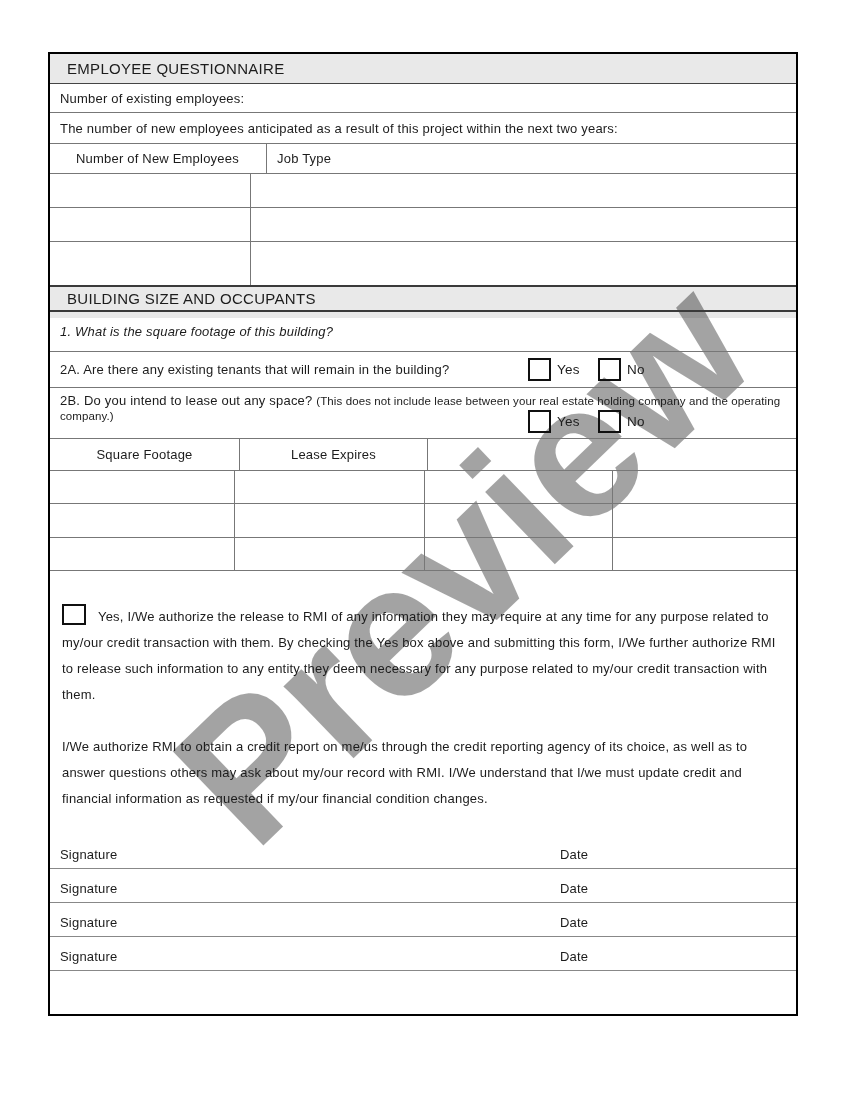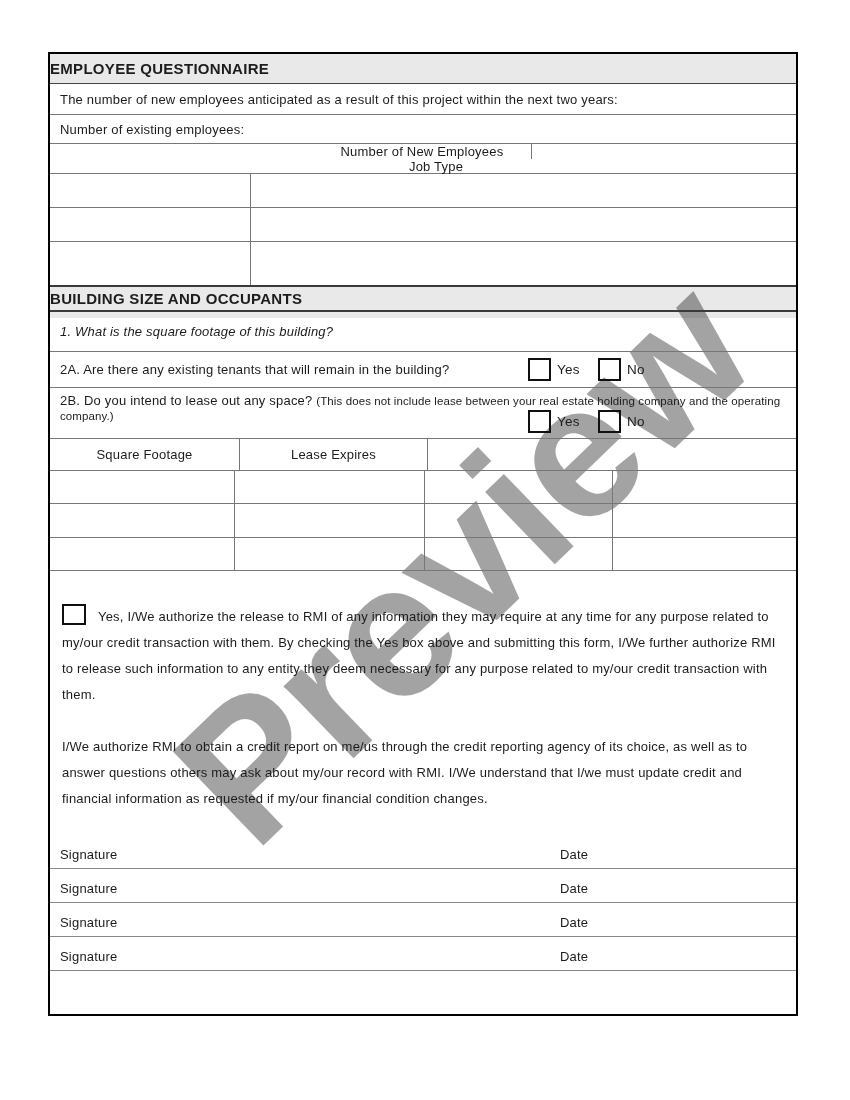--- a/index.html
+++ b/index.html
@@ -31,35 +31,35 @@
 
   
   .content{position:relative;z-index:10;width:746px;height:960px;}
 
   .row{position:relative;display:flex;align-items:center;width:100%;
     padding-left:10px;font-size:13px;letter-spacing:0.2px;background:transparent;}
   .bb{border-bottom:1px solid var(--line);}
   .r1{height:30px;border-bottom:1px solid #444;}
   .r2{height:29px;}
   .r3{height:31px;}
-  .r4{height:30px;padding-left:16px;flex-direction:column;}
+  .r4{height:30px;padding-left:16px;}
   .r5{height:34px;padding-left:0;}
   .r6{height:34px;padding-left:0;}
   .r7{height:43px;padding-left:0;}
   .r8{height:27px;border-top:2px solid var(--dark-line);border-bottom:2px solid var(--dark-line);}
   .r9{height:40px;font-style:italic;}
   .r10{height:36px;}
   .r11{height:51px;display:block;padding:5px 14px 0 10px;}
   .r12{height:31px;}
   .r13{height:32px;padding-left:0;}
   .r14{height:33px;padding-left:0;}
   .r15{height:34px;padding-left:0;}
   .r16{height:33px;padding-left:0;}
 
-  .section-title{font-weight:bold;font-size:15px;letter-spacing:0.3px;padding-left:0;}
+  .section-title{font-weight:normal;font-size:15px;letter-spacing:0.3px;padding-left:17px;}
 
   
   .c1{width:201px;height:100%;border-right:1px solid var(--line);
     display:flex;align-items:center;padding-left:10px;}
   .c2{flex:1;height:100%;display:flex;align-items:center;padding-left:10px;}
 
   
   .t1{width:185px;}.t2{width:190px;}.t3{width:188px;}.t4{flex:1;border-right:none !important;}
   .tc{height:100%;border-right:1px solid var(--line);
     display:flex;align-items:center;justify-content:center;}
@@ -99,26 +99,26 @@
     <div class="bg-band band2"></div>
 
     <div class="watermark">Preview</div>
 
     <div class="content">
 
       <div class="row r1 section-title">
         <span>EMPLOYEE QUESTIONNAIRE</span>
       </div>
 
+      <div class="row r2 bb">
+        <span>Number of existing employees:</span>
+      </div>
+
       <div class="row r3 bb">
         <span>The number of new employees anticipated as a result of this project within the next two years:</span>
-      </div>
-
-      <div class="row r2 bb">
-        <span>Number of existing employees:</span>
       </div>
 
       <div class="row r4 bb">
         <div class="c1">
           <span>Number of New Employees</span>
         </div>
         <div class="c2">
           <span>Job Type</span>
         </div>
       </div>

